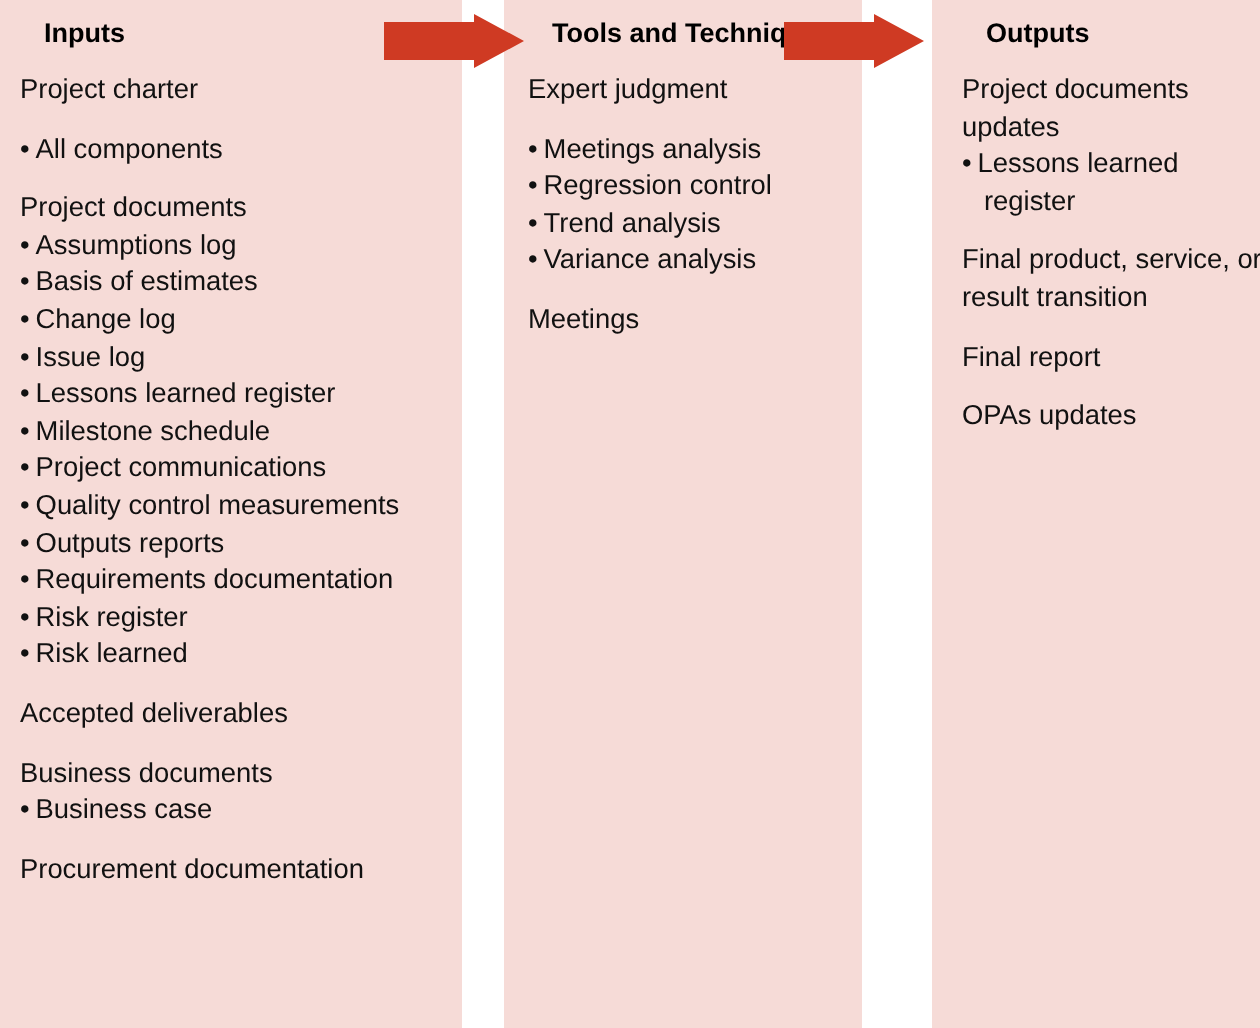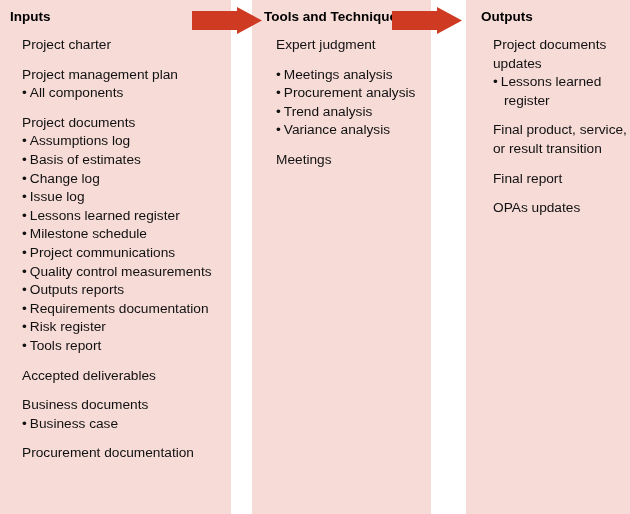--- a/index.html
+++ b/index.html
@@ -35,27 +35,26 @@
     padding: 9px 6px 0 10px;
   }
   .col-tools .col-inner  { padding-left: 12px; padding-right: 6px; }
   .col-outputs .col-inner{ padding-left: 15px; padding-right: 6px; }
 
   .col-title {
     font-size: 13.5px;
     font-weight: bold;
     color: #000000;
     line-height: 16px;
-    margin: 0 0 0 0;
+    margin: 0 0 0 12px;
     letter-spacing: 0px;
   }
 
   .group {
     margin-top: 11px;
-    margin-left: 12px;
   }
 
   .line {
     font-size: 13.7px;
     color: #111111;
     line-height: 18.6px;
     white-space: nowrap;
   }
   .line.wrap { white-space: normal; }
 
@@ -91,38 +90,37 @@
 
   <div class="column col-inputs">
     <div class="col-inner">
       <div class="col-title">Inputs</div>
 
       <div class="group">
         <div class="line">Project charter</div>
       </div>
 
       <div class="group">
-        <div class="line">Project management plan</div>
         <div class="bullet"><span class="dot">•</span><span>All components</span></div>
       </div>
 
       <div class="group">
         <div class="line">Project documents</div>
         <div class="bullet"><span class="dot">•</span><span>Assumptions log</span></div>
         <div class="bullet"><span class="dot">•</span><span>Basis of estimates</span></div>
         <div class="bullet"><span class="dot">•</span><span>Change log</span></div>
         <div class="bullet"><span class="dot">•</span><span>Issue log</span></div>
         <div class="bullet"><span class="dot">•</span><span>Lessons learned register</span></div>
         <div class="bullet"><span class="dot">•</span><span>Milestone schedule</span></div>
         <div class="bullet"><span class="dot">•</span><span>Project communications</span></div>
         <div class="bullet"><span class="dot">•</span><span>Quality control measurements</span></div>
         <div class="bullet"><span class="dot">•</span><span>Outputs reports</span></div>
         <div class="bullet"><span class="dot">•</span><span>Requirements documentation</span></div>
         <div class="bullet"><span class="dot">•</span><span>Risk register</span></div>
-        <div class="bullet"><span class="dot">•</span><span>Tools report</span></div>
+        <div class="bullet"><span class="dot">•</span><span>Risk learned</span></div>
       </div>
 
       <div class="group">
         <div class="line">Accepted deliverables</div>
       </div>
 
       <div class="group">
         <div class="line">Business documents</div>
         <div class="bullet"><span class="dot">•</span><span>Business case</span></div>
       </div>
@@ -138,21 +136,21 @@
   <div class="column col-tools">
     <div class="col-inner">
       <div class="col-title">Tools and Techniques</div>
 
       <div class="group">
         <div class="line">Expert judgment</div>
       </div>
 
       <div class="group">
         <div class="bullet"><span class="dot">•</span><span>Meetings analysis</span></div>
-        <div class="bullet"><span class="dot">•</span><span>Procurement analysis</span></div>
+        <div class="bullet"><span class="dot">•</span><span>Regression control</span></div>
         <div class="bullet"><span class="dot">•</span><span>Trend analysis</span></div>
         <div class="bullet"><span class="dot">•</span><span>Variance analysis</span></div>
       </div>
 
       <div class="group">
         <div class="line">Meetings</div>
       </div>
     </div>
   </div>
 

